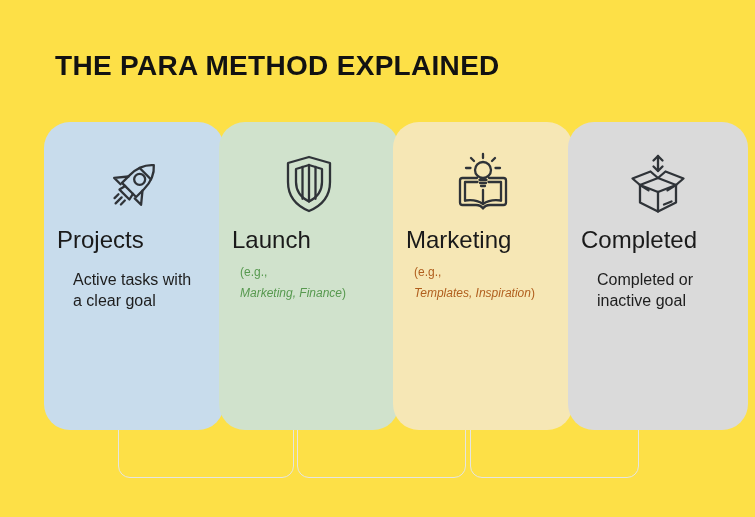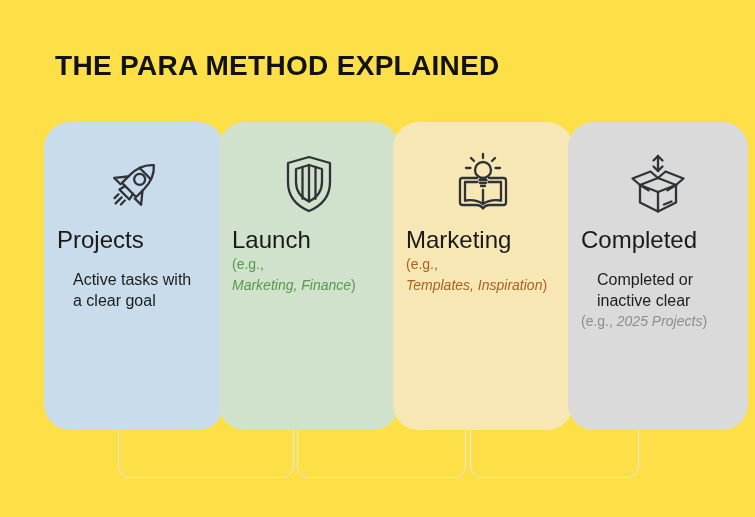--- a/index.html
+++ b/index.html
@@ -29,21 +29,21 @@
   .card-3{left:393px}
   .card-4{left:568px}
   .icon-wrap{margin:30px auto 0;width:64px;height:64px}
   .icon-wrap svg{
     display:block;width:64px;height:64px;
     stroke:#2f3338;fill:none;stroke-width:2.3;stroke-linecap:round;stroke-linejoin:round;
   }
   .card-title{margin:10px 0 0;font-size:24px;font-weight:400;color:#1a1a1a;line-height:28px;}
   .card-desc{margin:15px 16px 0;font-size:16px;font-weight:400;color:#1d1d1d;line-height:21px;}
   .card-example{
-    margin:0;font-size:14px;font-weight:400;color:var(--accent,#666);
+    margin:8px;font-size:12px;font-weight:400;color:var(--accent,#666);
     line-height:21px;white-space:pre-line;
   }
   .card-example em{font-style:italic}
 </style>
 </head>
 <body>
 
 <div class="canvas">
 
   <h1 class="page-title">THE PARA METHOD EXPLAINED</h1>
@@ -121,17 +121,16 @@
         <path d="M14 33 L14 50.5 L32 59.5 L50 50.5 L50 33"></path>
         <path d="M32 40 L32 59.5"></path>
         <path d="M14 33 L6.5 26.5 L24.5 19.5 L32 26"></path>
         <path d="M50 33 L57.5 26.5 L39.5 19.5 L32 26"></path>
         <path d="M14 33 L22.5 38.3"></path>
         <path d="M50 33 L41.5 38.3"></path>
         <path d="M38 52.5 L45.5 49.5"></path>
       </svg>
     </div>
     <h2 class="card-title">Completed</h2>
-    <p class="card-desc">Completed or inactive clear</p>
-    <p class="card-example"><span>(e.g., </span><em>2025 Projects</em><span>)</span></p>
+    <p class="card-desc">Completed or inactive goal</p>
   </div>
 
 </div>
 
 </body></html>

